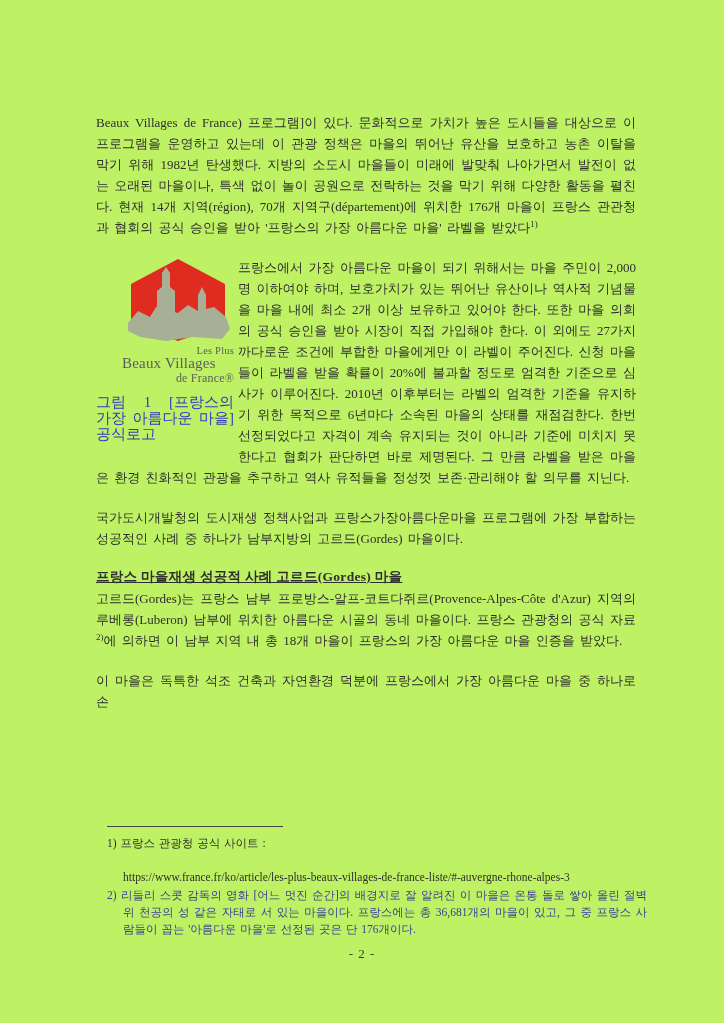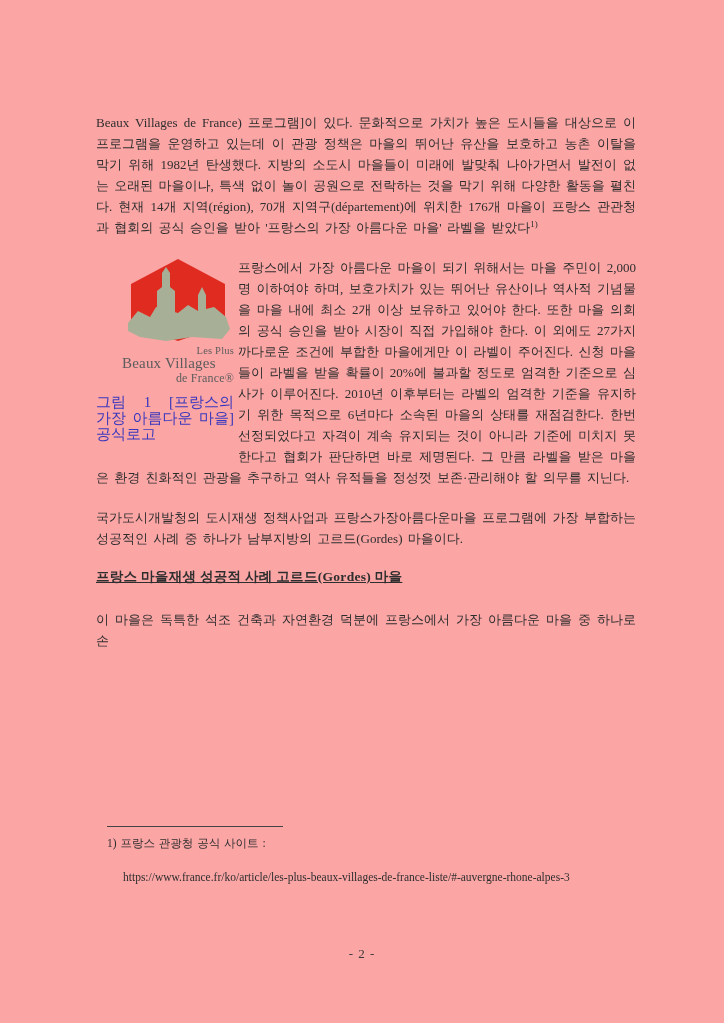--- a/index.html
+++ b/index.html
@@ -1,21 +1,21 @@
 <!DOCTYPE html>
 <html><head>
 <meta charset="utf-8">
 <style>
   html, body { margin: 0; padding: 0; background: #888; }
   .page {
     position: relative;
     width: 724px;
     height: 1023px;
     margin: 0 auto;
-    background: #fca5a5;
+    background: #bef264;
     font-family: "Liberation Serif", "DejaVu Serif", serif;
     color: #2e2e2e;
     overflow: hidden;
   }
   .content {
     position: absolute;
     left: 96px;
     top: 112px;
     width: 540px;
   }
@@ -49,21 +49,21 @@
     margin-top: 10px;
     font-size: 15px;
     line-height: 16px;
     text-align: justify;
     word-break: keep-all;
   }
   .heading {
     font-size: 13.5px;
     font-weight: bold;
     text-decoration: underline;
-    margin: 0 0 23px 0;
+    margin: 0 0 2px 0;
     letter-spacing: 0.3px;
   }
   .last-line { margin-bottom: 0; }
   
   .footnote-area {
     position: absolute;
     left: 107px;
     top: 826px;
     width: 540px;
     font-size: 11.5px;
@@ -130,24 +130,26 @@
       <div style="clear:both;"></div>
     </div>
 
     <div style="height:19px;"></div>
 
 
     <p class="para">국가도시개발청의 도시재생 정책사업과 프랑스가장아름다운마을 프로그램에 가장 부합하는 성공적인 사례 중 하나가 남부지방의 고르드(Gordes) 마을이다.</p>
 
     <h2 class="heading">프랑스 마을재생 성공적 사례 고르드(Gordes) 마을</h2>
 
+    <p class="para"><span>고르드(Gordes)는 프랑스 남부 프로방스-알프-코트다쥐르(Provence-Alpes-Côte d'Azur) 지역의 루베롱(Luberon) 남부에 위치한 아름다운 시골의 동네 마을이다. 프랑스 관광청의 공식 자료</span><sup>2)</sup><span>에 의하면 이 남부 지역 내 총 18개 마을이 프랑스의 가장 아름다운 마을 인증을 받았다.</span></p>
 
     <p class="para last-line">이 마을은 독특한 석조 건축과 자연환경 덕분에 프랑스에서 가장 아름다운 마을 중 하나로 손</p>
   </div>
 
   <div class="footnote-area">
     <div class="fn-sep"></div>
     <div class="fn-item fn-1"><span>1)</span>&nbsp;<span>프랑스 관광청 공식 사이트 :</span></div>
     <div class="fn-url">https://www.france.fr/ko/article/les-plus-beaux-villages-de-france-liste/#-auvergne-rhone-alpes-3</div>
+    <div class="fn-item" style="color:#3c3c94;"><span>2)</span>&nbsp;<span>리들리 스콧 감독의 영화 [어느 멋진 순간]의 배경지로 잘 알려진 이 마을은 온통 돌로 쌓아 올린 절벽 위 천공의 성 같은 자태로 서 있는 마을이다. 프랑스에는 총 36,681개의 마을이 있고, 그 중 프랑스 사람들이 꼽는 '아름다운 마을'로 선정된 곳은 단 176개이다.</span></div>
   </div>
 
   <div class="page-number">- 2 -</div>
 </div>
 
 </body></html>

